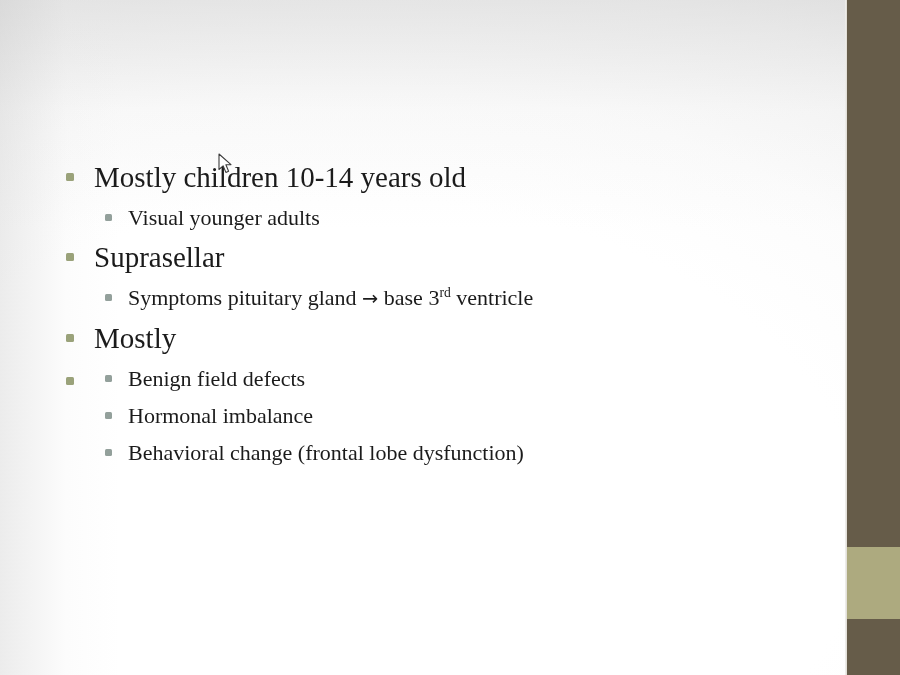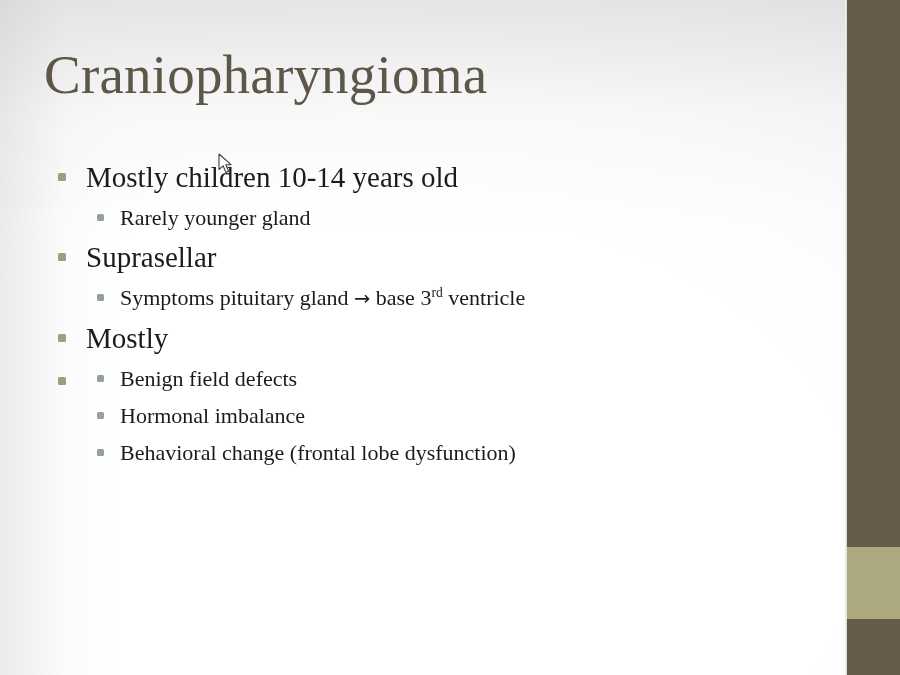--- a/index.html
+++ b/index.html
@@ -83,21 +83,21 @@
     font-size: 55px;
     line-height: 1.12;
     color: #5c5746;
     letter-spacing: .2px;
     white-space: nowrap;
   }
 
   
   .body-list {
     position: absolute;
-    left: 52px;
+    left: 60px;
     top: 156px;
     width: 770px;
   }
 
   .li {
     position: relative;
     display: block;
     color: #1b1b1b;
     white-space: nowrap;
   }
@@ -167,34 +167,33 @@
     pointer-events: none;
   }
 </style>
 </head>
 <body>
 
 <div id="slide">
 
   <div class="canvas"></div>
 
-  <div class="title">Craniopharyngioma</div>
 
   <div class="body-list">
 
     <div class="li lvl1">
       <span class="marker">
           <i></i>
         </span>
       <span>Mostly children 10-14 years old</span>
     </div>
 
     <div class="li lvl2">
       <span class="marker"><i></i></span>
-      <span>Rarely younger gland</span>
+      <span>Visual younger adults</span>
     </div>
 
     <div class="li lvl1">
       <span class="marker">
           <i></i>
         </span>
       <span>Suprasellar</span>
     </div>
 
     <div class="li lvl2">

